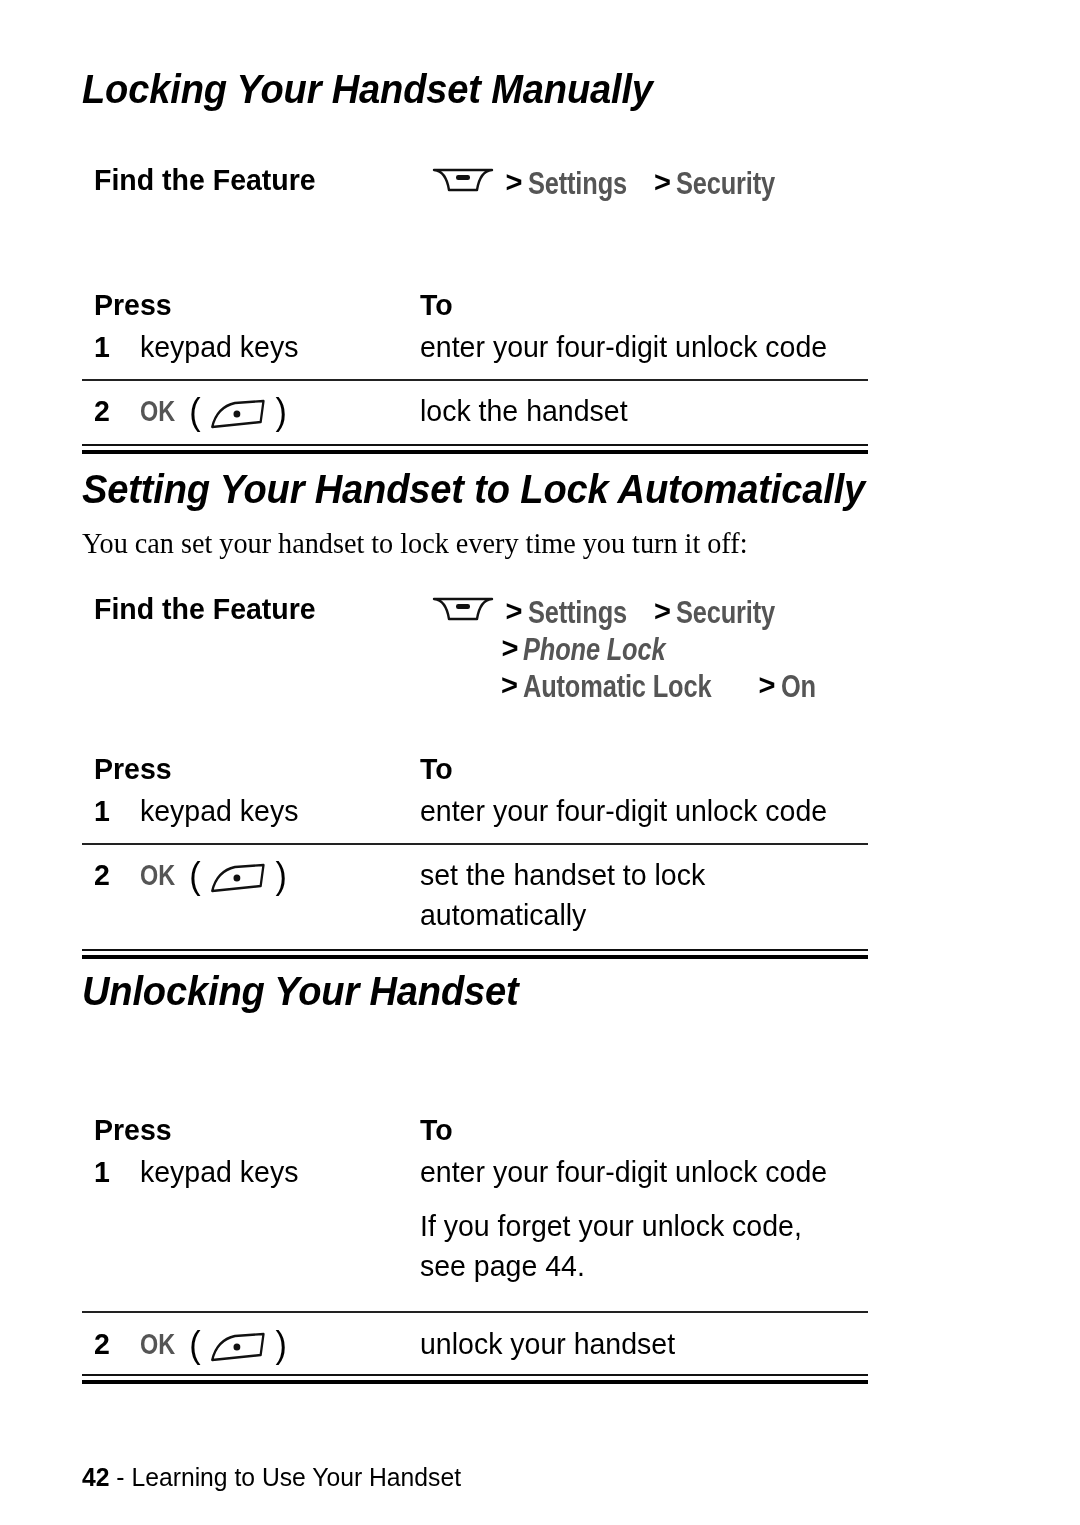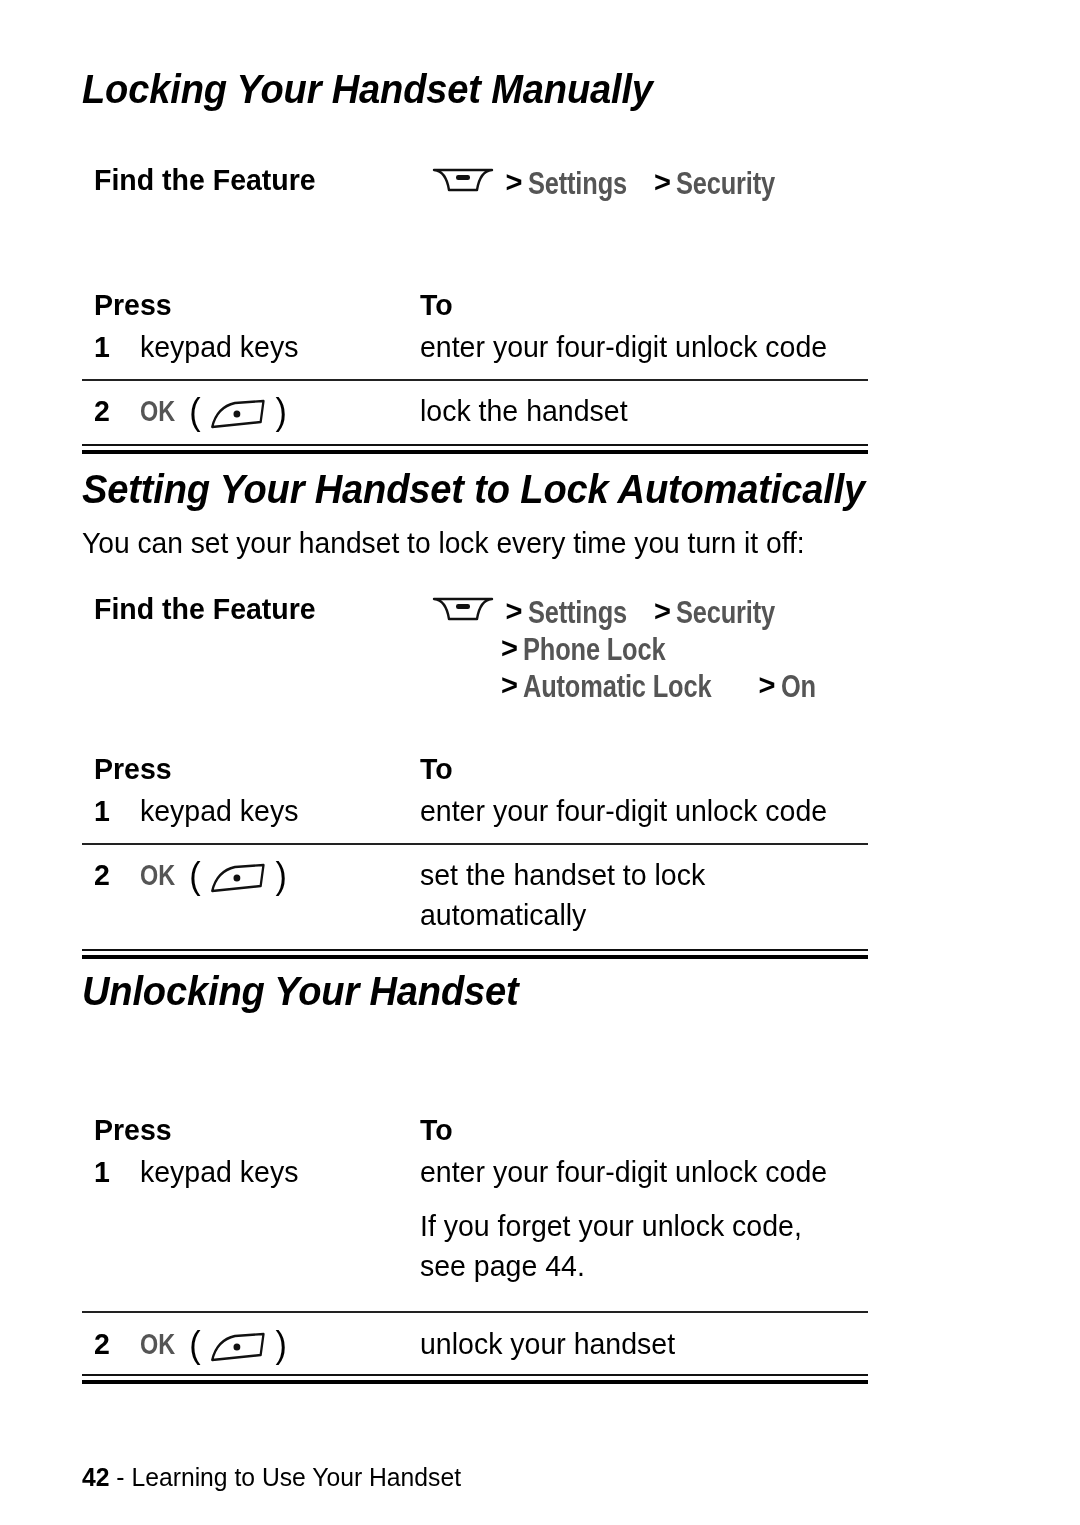--- a/index.html
+++ b/index.html
@@ -344,21 +344,21 @@
       </div>
 
       <div class="rule-double" style="top:157px;"></div>
     </div>
   </div>
 
   <div class="content" style="top:466px;">
     <div class="section-title">Setting Your Handset to Lock Automatically</div>
   </div>
 
-  <div class="content" style="top:524px;">
+  <div class="content" style="top:524px;font-family:Liberation Serif, serif;">
     <div class="body-text">You can set your handset to lock every time you turn it off:</div>
   </div>
 
   <div class="content" style="top:592px; height:130px;">
     <div class="fif-row">
       <div class="fif-label">Find the Feature</div>
       <div class="fif-path">
 
         <div class="path-line">
           <span class="menu-key">
@@ -366,21 +366,21 @@
               <path d="M2 3 Q14 4 17 23 L45 23 Q48 4 60 3 Z" fill="#ffffff" stroke="#111111" stroke-width="2.4" stroke-linejoin="round"></path>
               <rect x="24" y="8" width="14" height="5" rx="2.2" fill="#111111"></rect>
             </svg>
           </span>
           <span class="sep">&gt;</span>
           <span class="mi-wrap"><span class="mi">Settings</span></span>
           <span class="sep">&gt;</span>
           <span class="mi-wrap"><span class="mi">Security</span></span>
         </div>
 
-        <div class="path-line" style="padding-left:68px;">
+        <div class="path-line" style="padding-left:68px;font-style:italic;">
           <span class="sep">&gt;</span>
           <span class="mi-wrap"><span class="mi">Phone Lock</span></span>
         </div>
 
         <div class="path-line" style="padding-left:68px;">
           <span class="sep">&gt;</span>
           <span class="mi-wrap"><span class="mi">Automatic Lock</span></span>
           <span class="sep">&gt;</span>
           <span class="mi-wrap"><span class="mi">On</span></span>
         </div>

